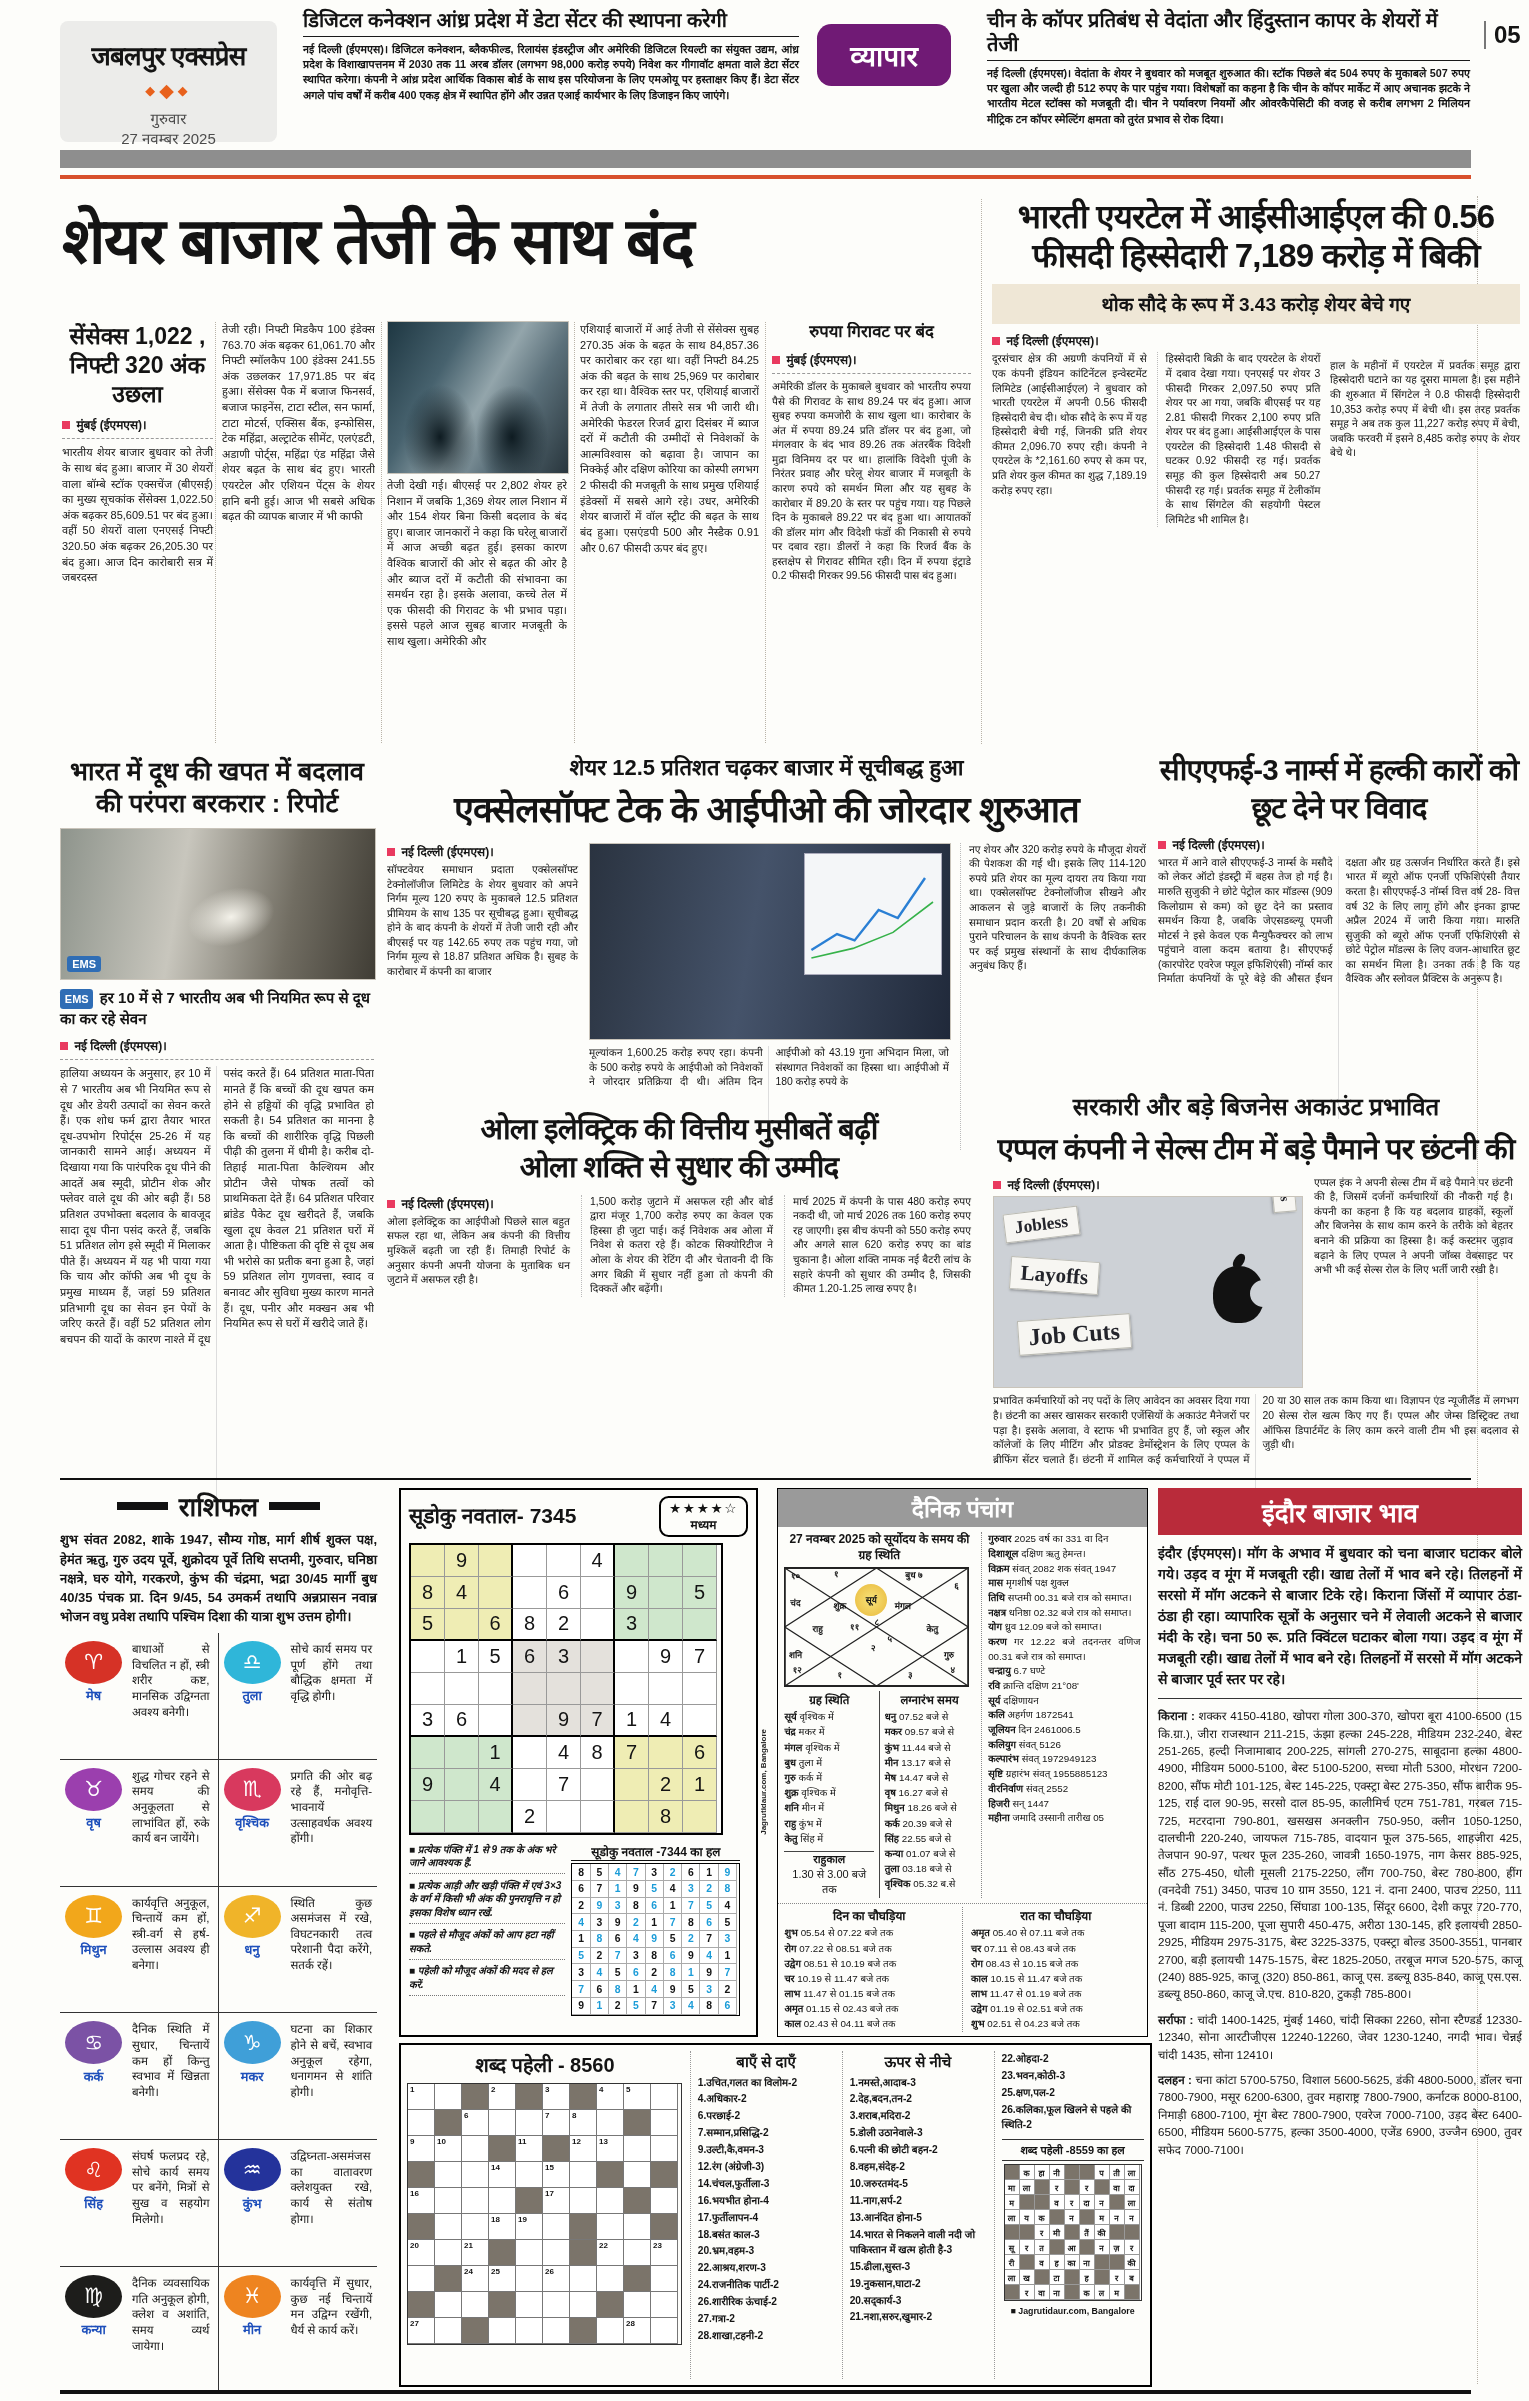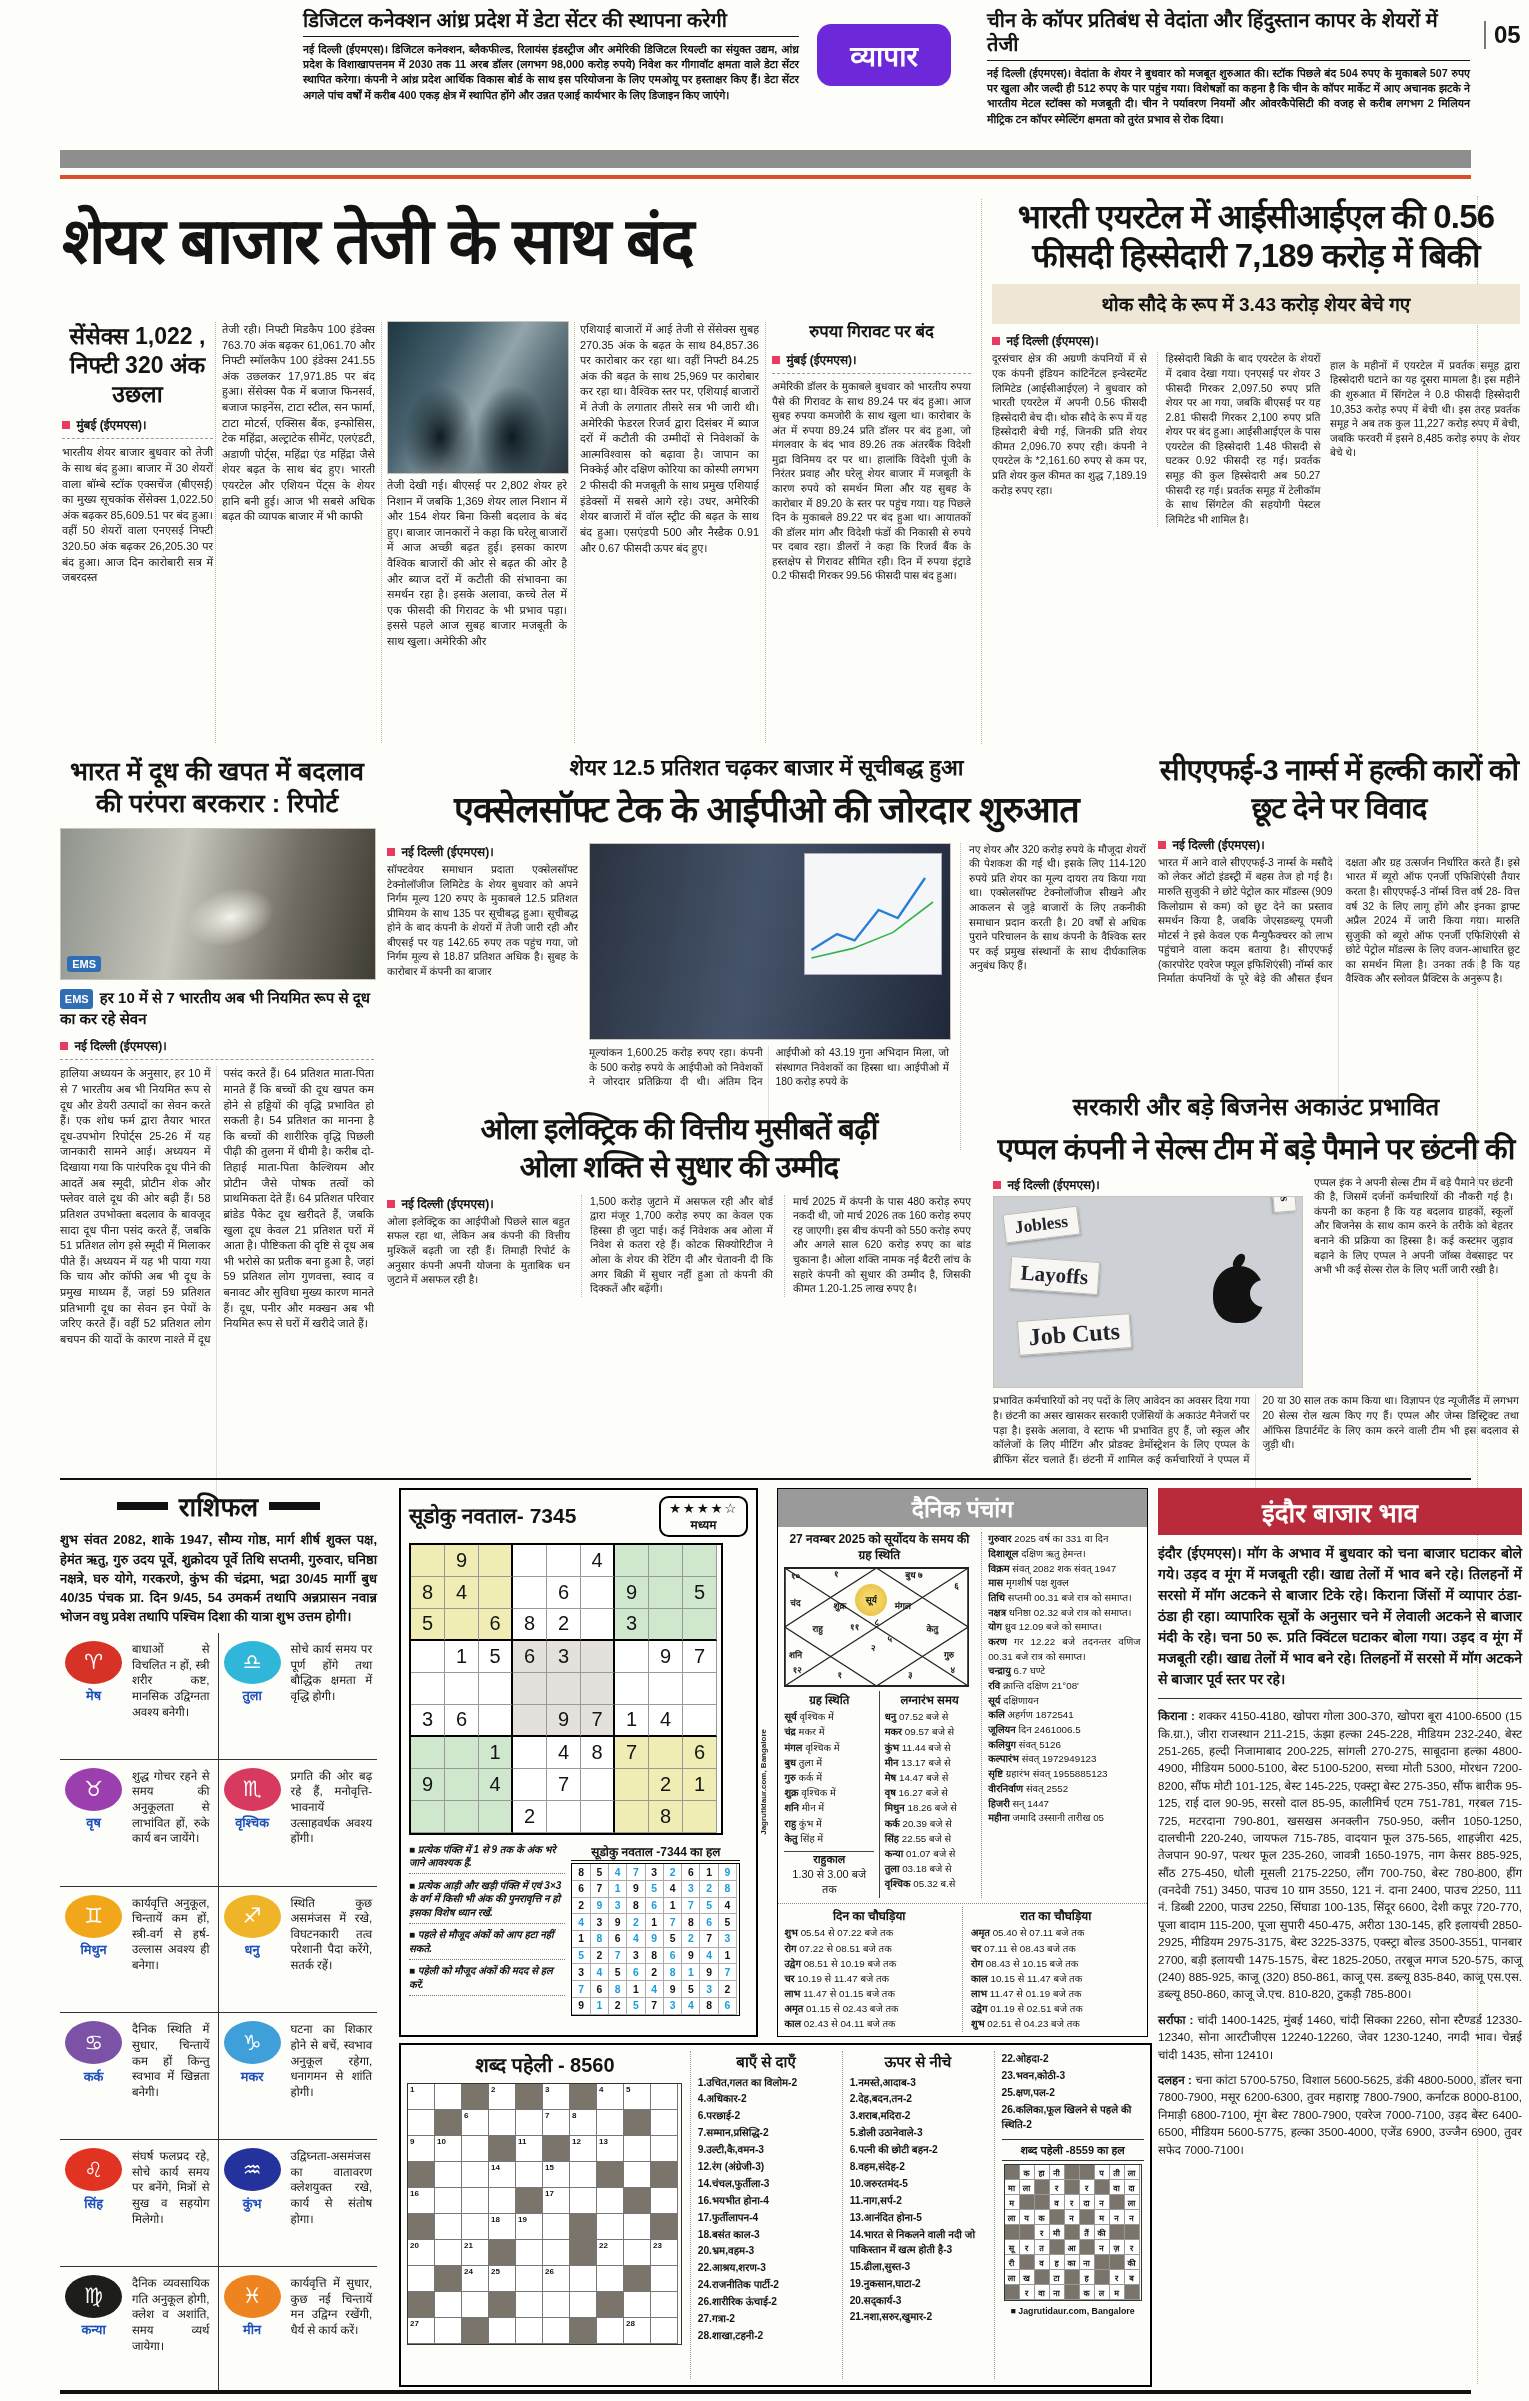--- a/index.html
+++ b/index.html
@@ -11,21 +11,21 @@
   .small-txt{font-size:10.4px;line-height:1.4;text-align:justify;}
   .vdot{border-left:1.6px dotted #b9b3a8;width:0;}
   
   #masthead{left:60px;top:21px;width:217px;height:121px;background:#ececea;border-radius:8px;text-align:center;}
   .mast-title{font-size:26px;font-weight:800;margin-top:16px;letter-spacing:-0.8px;}
   .mast-diamonds{color:#e8611c;font-size:12.8px;margin-top:6.4px;letter-spacing:4px;}
   .mast-diamonds .mid{font-size:19px;vertical-align:-1.6px;}
   .mast-day{font-size:15px;color:#4c4c4c;margin-top:6.4px;line-height:1.35;}
   .top-art h2{margin:0 0 4.8px 0;font-size:20px;font-weight:800;border-bottom:1.6px solid #1a1a1a;padding-bottom:4px;line-height:1.2;}
   .top-art .body-txt{font-size:10.8px;font-weight:600;}
-  #vyapar{left:817px;top:24px;width:134px;height:62px;background:#6d28d9;border-radius:14.4px;color:#fff;
+  #vyapar{left:817px;top:24px;width:134px;height:62px;background:#701a75;border-radius:14.4px;color:#fff;
           display:flex;align-items:center;justify-content:center;font-size:28px;font-weight:800;}
   #pagenum{left:1484px;top:21px;font-size:24px;font-weight:800;border-left:2.4px solid #777;padding-left:8px;}
   #graybar{left:60px;top:150px;width:1411px;height:18.3px;background:#8e8e8e;}
   #orangeline{left:60px;top:175px;width:1411px;height:4px;background:#d8502c;}
   
   #lead-hl{left:62px;top:195px;font-size:64px;font-weight:800;letter-spacing:-1.6px;white-space:nowrap;}
   .lead-sub{font-size:23px;font-weight:800;text-align:center;line-height:1.25;}
   .byline{font-weight:700;font-size:12px;margin:8px 0 3.2px 0;}
   .sq{display:inline-block;width:8px;height:8px;background:#e93a5f;margin-right:6.4px;}
   .byline-rule{border-bottom:0.8px dashed #9a9a9a;margin-bottom:6.4px;padding-bottom:4.8px;}
@@ -143,20 +143,28 @@
   .cw-credit{font-size:8.8px;font-weight:700;margin-top:4.8px;text-align:center;}
   .cw-credit:before{content:"■ ";}
   #footer-line{left:60px;top:2390px;width:1411px;height:3.2px;background:#111;border-top:0.8px solid #111;}
   #right-rule{left:1477px;top:196px;height:2188px;border-left:1.6px dotted #b9b3a8;}
 </style>
 </head>
 <body>
 
 <div id="page">
 
+  <div class="abs" id="masthead">
+    <div class="mast-title">जबलपुर एक्सप्रेस</div>
+    <div class="mast-diamonds">◆<span class="mid">◆</span>◆</div>
+    <div class="mast-day">
+      <div>गुरुवार</div>
+      <div>27 नवम्बर 2025</div>
+    </div>
+  </div>
 
   <div class="abs top-art" style="left:303px;top:8px;width:496px;">
     <h2>डिजिटल कनेक्शन आंध्र प्रदेश में डेटा सेंटर की स्थापना करेगी</h2>
     <div class="body-txt">नई दिल्ली (ईएमएस)। डिजिटल कनेक्शन, ब्लैकफील्ड, रिलायंस इंडस्ट्रीज और अमेरिकी डिजिटल रियल्टी का संयुक्त उद्यम, आंध्र प्रदेश के विशाखापत्तनम में 2030 तक 11 अरब डॉलर (लगभग 98,000 करोड़ रुपये) निवेश कर गीगावॉट क्षमता वाले डेटा सेंटर स्थापित करेगा। कंपनी ने आंध्र प्रदेश आर्थिक विकास बोर्ड के साथ इस परियोजना के लिए एमओयू पर हस्ताक्षर किए हैं। डेटा सेंटर अगले पांच वर्षों में करीब 400 एकड़ क्षेत्र में स्थापित होंगे और उन्नत एआई कार्यभार के लिए डिजाइन किए जाएंगे।</div>
   </div>
 
   <div class="abs" id="vyapar">व्यापार</div>
 
   <div class="abs top-art" style="left:987px;top:8px;width:483px;">
     <h2>चीन के कॉपर प्रतिबंध से वेदांता और हिंदुस्तान कापर के शेयरों में तेजी</h2>

